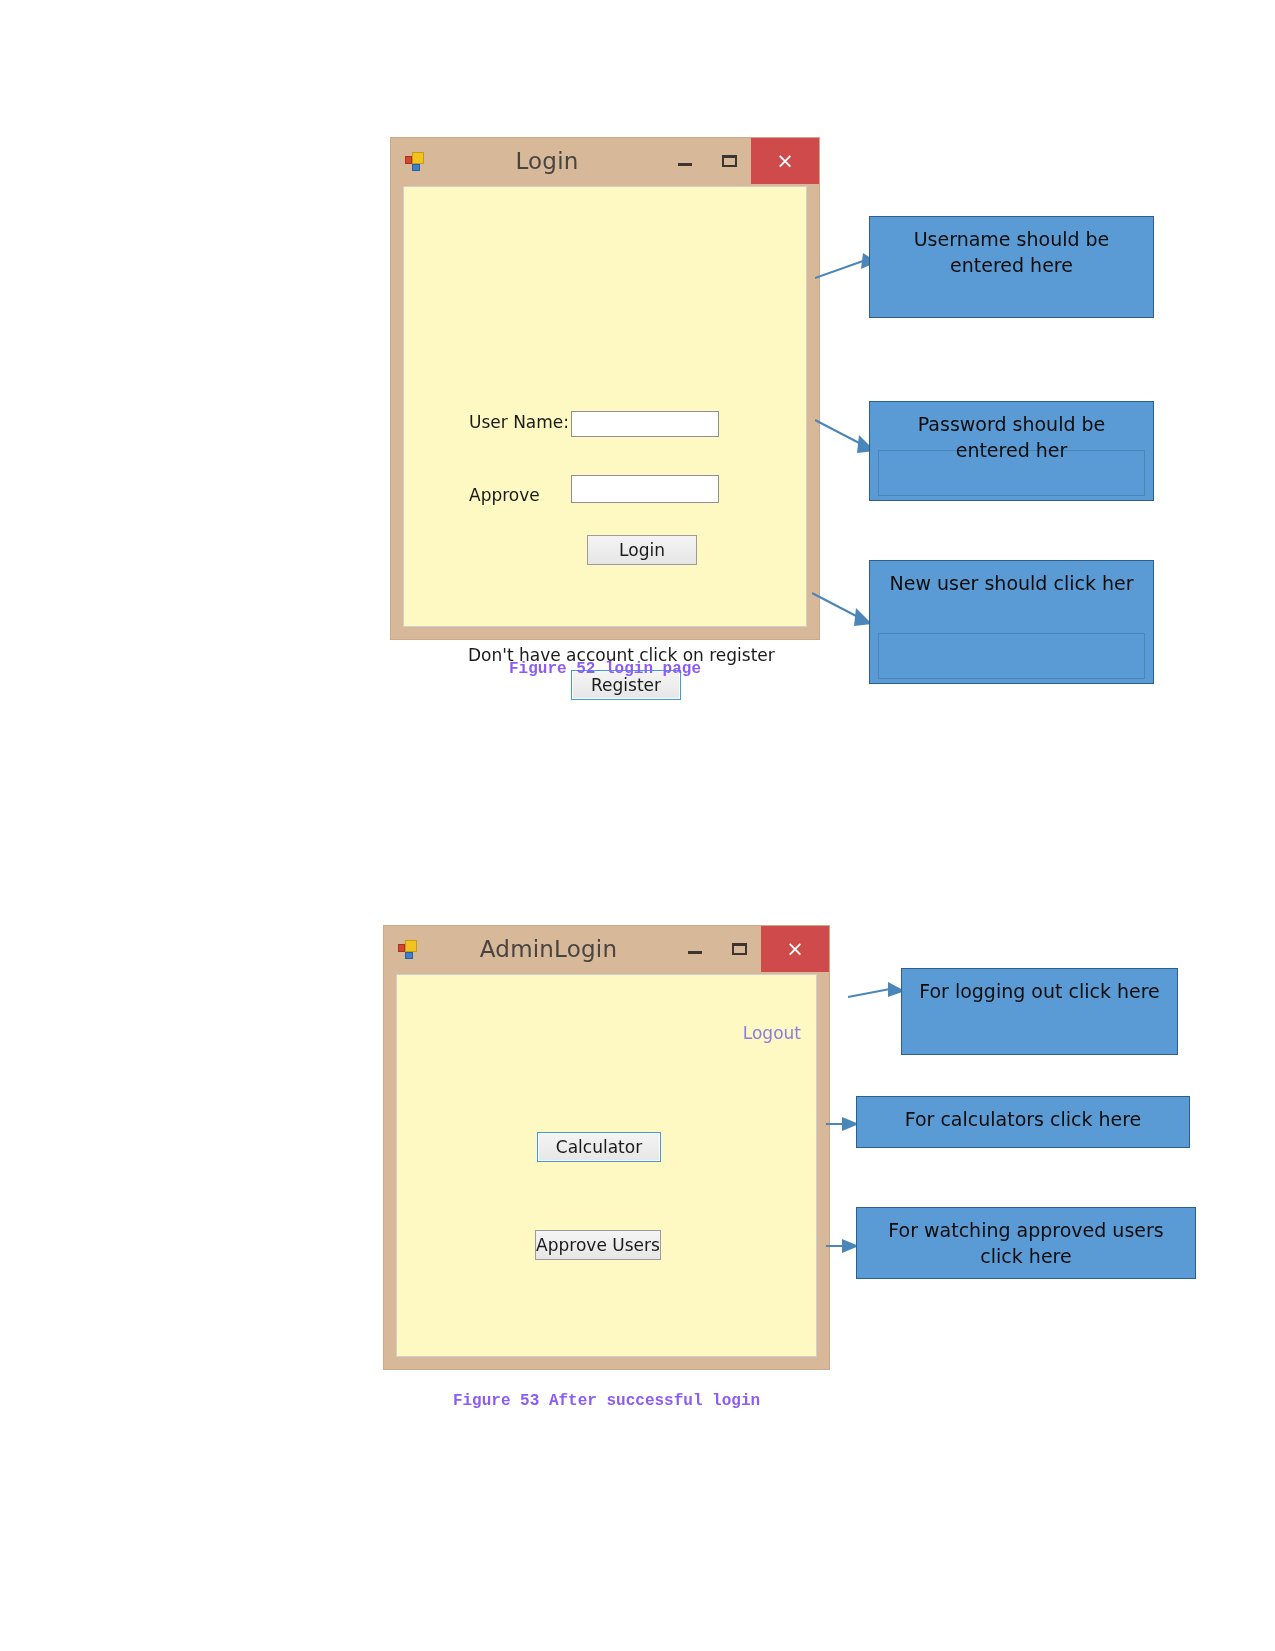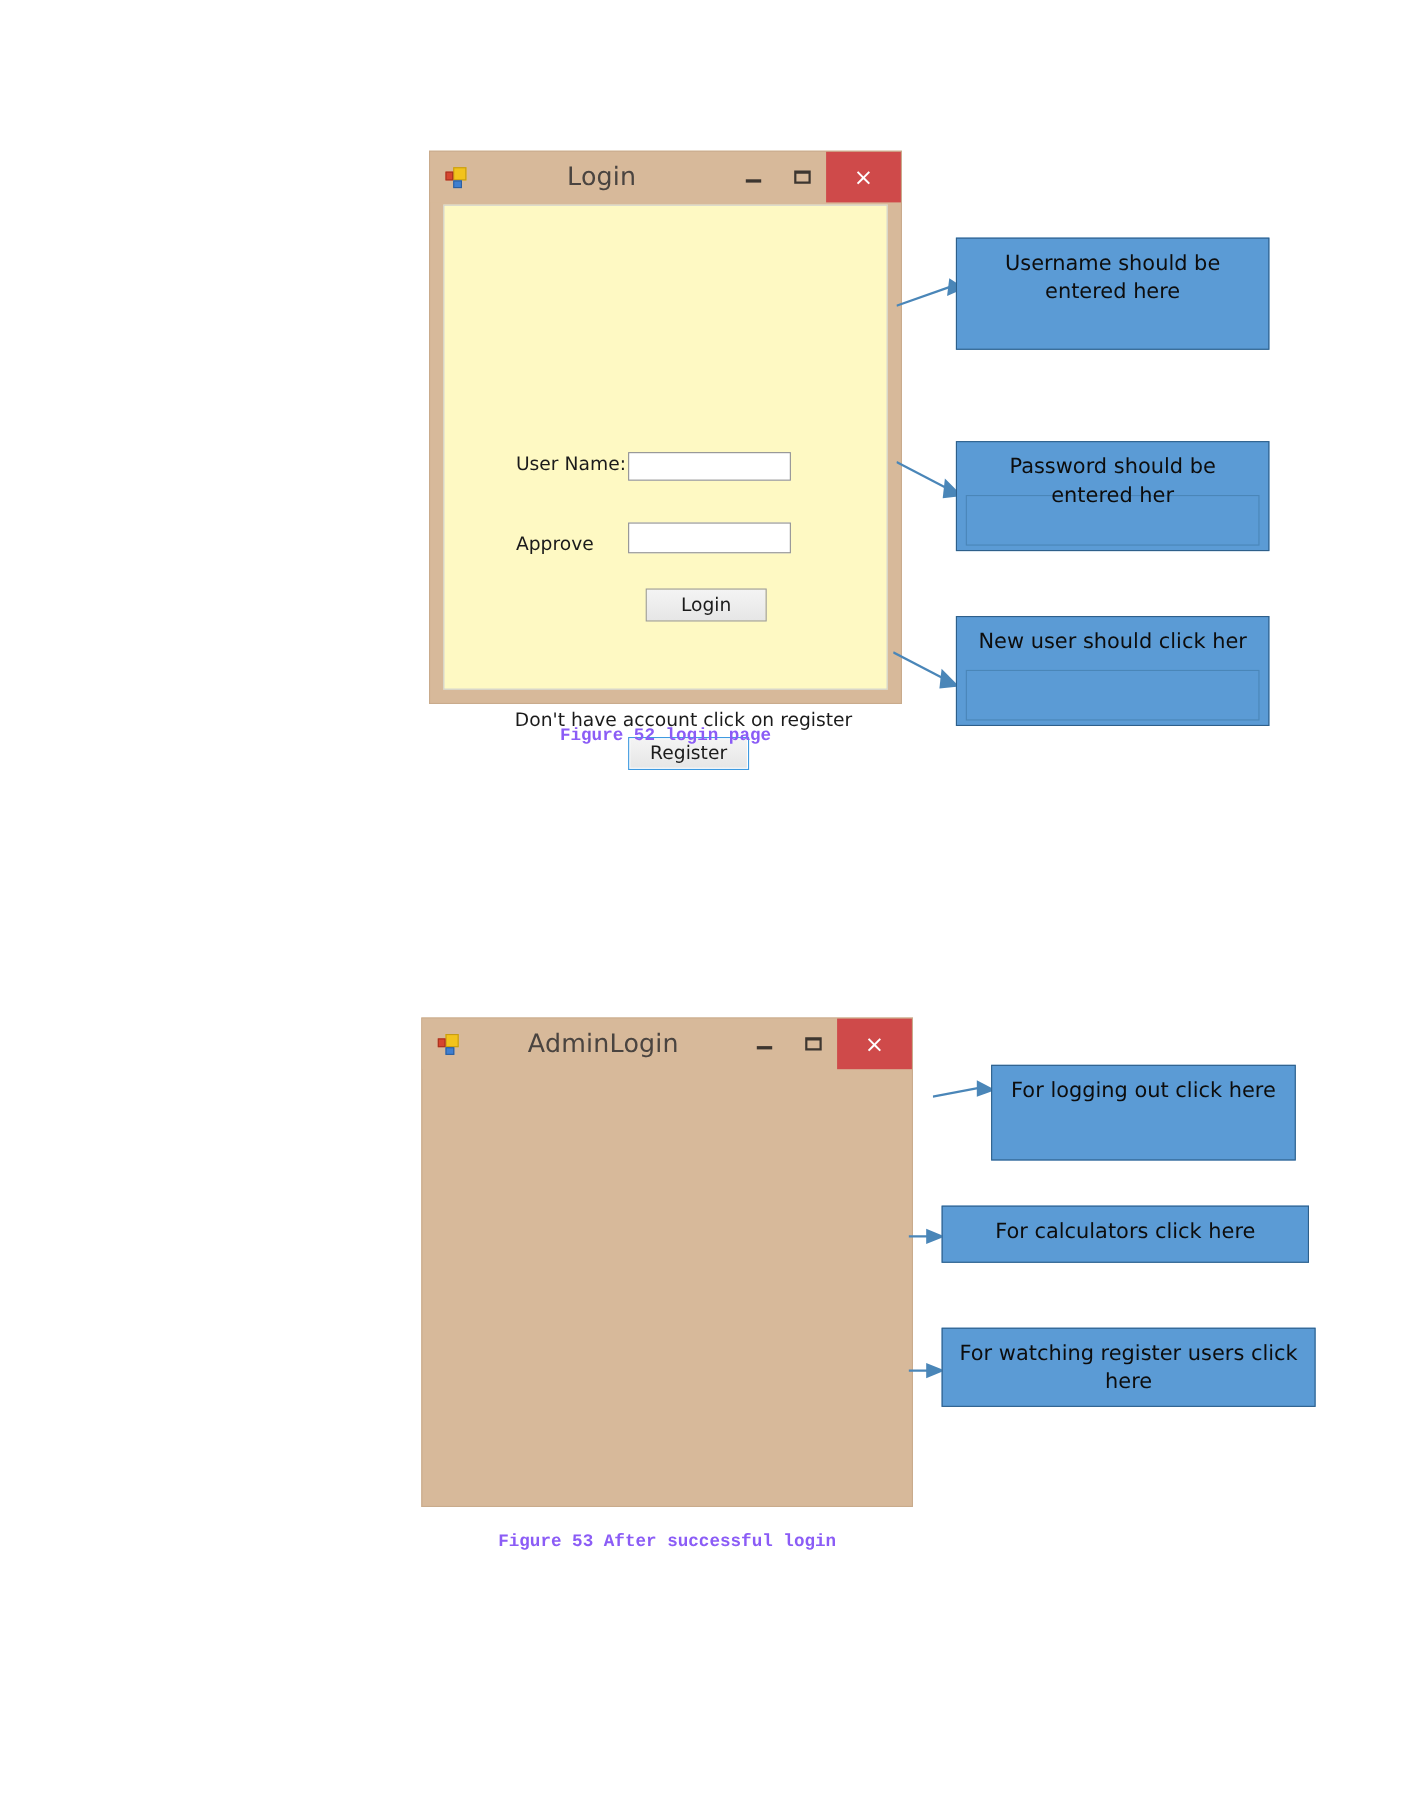--- a/index.html
+++ b/index.html
@@ -240,21 +240,21 @@
 </svg>
 <div class="callout" style="left:869px; top:401px; width:285px; height:100px;">
   <span class="callout-text">Password should be entered her</span>
   <span class="inner-box"></span>
 </div>
 
 <svg class="arrow" style="left:812px; top:588px;" width="62" height="42" viewBox="0 0 62 42">
   <line x1="0" y1="5" x2="48" y2="30" stroke="#4a86b8" stroke-width="2"></line>
   <polygon points="44,20 60,36 42,38" fill="#4a86b8"></polygon>
 </svg>
-<div class="callout" style="left:869px; top:560px; width:285px; height:100px;">
+<div class="callout" style="left:869px; top:560px; width:285px; height:124px;">
   <span class="callout-text">New user should click her</span>
   <span class="inner-box"></span>
 </div>
 
 <div class="caption" style="left:390px; top:660px; width:430px;">Figure 52 login page</div>
 
 <div class="winform" style="left:383px; top:925px; width:447px; height:445px;">
 
   <div class="titlebar">
     <span class="app-icon">
@@ -267,20 +267,28 @@
       <span class="win-btn minimize">
           <i class="glyph"></i>
         </span>
       <span class="win-btn maximize">
           <i class="glyph"></i>
         </span>
       <span class="win-btn close">×</span>
     </span>
   </div>
 
+  <div class="win-body" style="left:12px; top:48px; right:12px; bottom:12px;">
+
+    <span class="linklabel" style="right:15px; top:48px;">Logout</span>
+
+    <span class="form-button focused" style="left:140px; top:157px; width:124px; height:30px;">Calculator</span>
+
+    <span class="form-button" style="left:138px; top:255px; width:126px; height:30px;">Approve Users</span>
+  </div>
 </div>
 
 <svg class="arrow" style="left:848px; top:975px;" width="58" height="32" viewBox="0 0 58 32">
   <line x1="0" y1="22" x2="42" y2="14" stroke="#4a86b8" stroke-width="2"></line>
   <polygon points="40,7 57,16 40,22" fill="#4a86b8"></polygon>
 </svg>
 <div class="callout" style="left:901px; top:968px; width:277px; height:87px;">
   <span class="callout-text">For logging out click here</span>
 </div>
 
@@ -290,16 +298,16 @@
 </svg>
 <div class="callout" style="left:856px; top:1096px; width:334px; height:52px;">
   <span class="callout-text">For calculators click here</span>
 </div>
 
 <svg class="arrow" style="left:826px; top:1233px;" width="34" height="26" viewBox="0 0 34 26">
   <line x1="0" y1="13" x2="18" y2="13" stroke="#4a86b8" stroke-width="2"></line>
   <polygon points="16,6 33,13 16,20" fill="#4a86b8"></polygon>
 </svg>
 <div class="callout" style="left:856px; top:1207px; width:340px; height:72px;">
-  <span class="callout-text">For watching register users click here</span>
+  <span class="callout-text">For watching approved users click here</span>
 </div>
 
 <div class="caption" style="left:383px; top:1392px; width:447px;">Figure 53 After successful login</div>
 
 </body></html>

